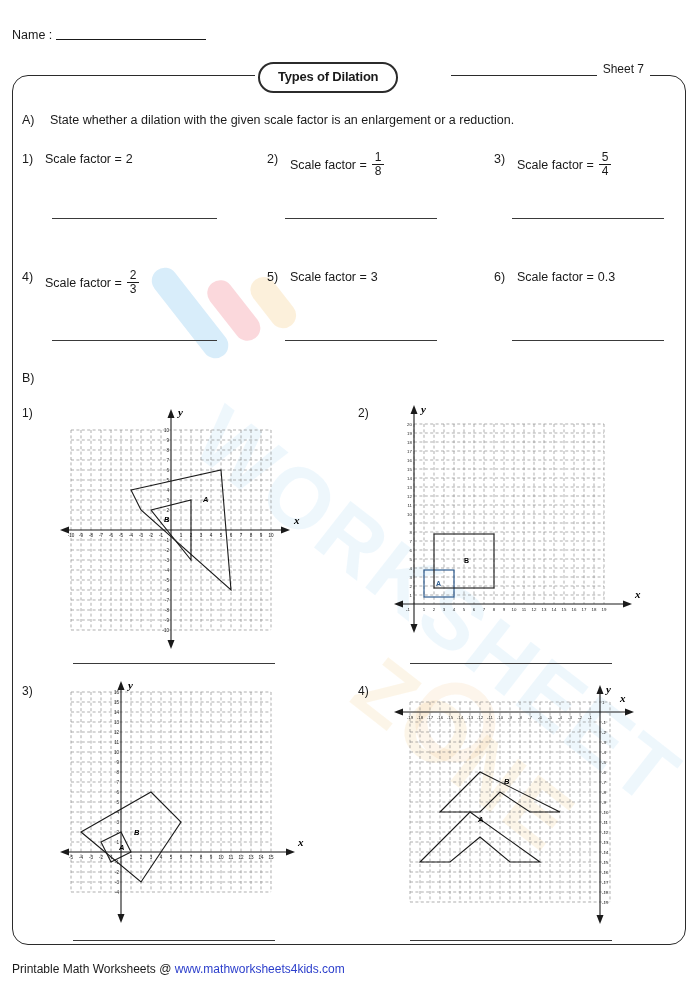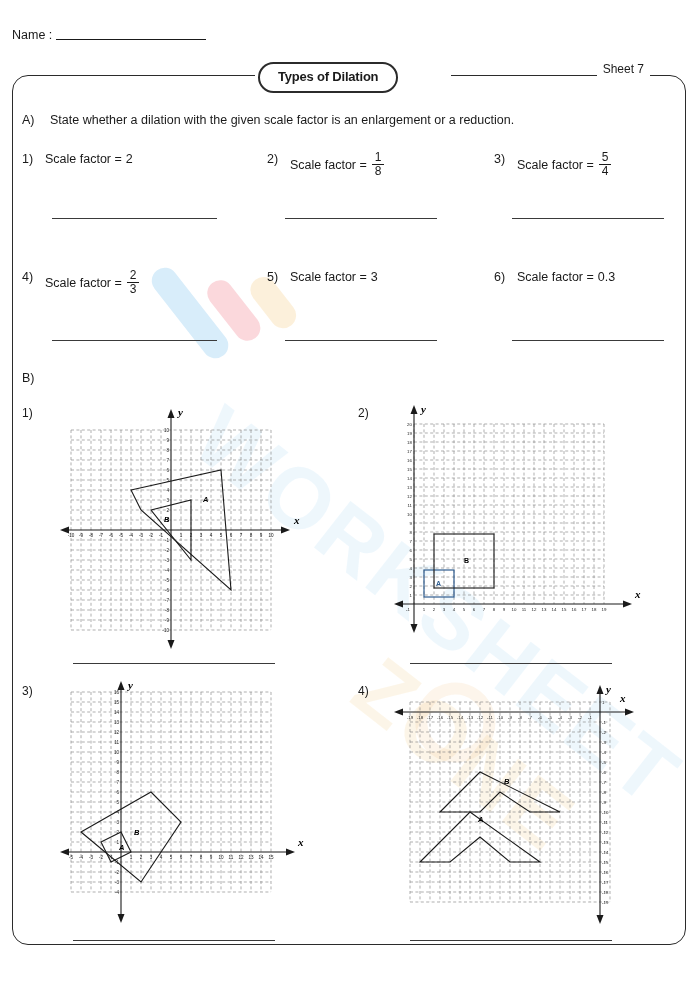--- a/index.html
+++ b/index.html
@@ -640,14 +640,17 @@
       <polygon points="48,132 88,92 168,132 138,132 108,112 88,132" fill="none" stroke="#1a1a1a" stroke-width="1.1"></polygon>
       <polygon points="28,182 78,132 148,182 118,182 88,157 58,182" fill="none" stroke="#1a1a1a" stroke-width="1.1"></polygon>
       <text x="86" y="142" font-size="7.5" font-style="italic" font-weight="bold">A</text>
       <text x="112" y="104" font-size="7.5" font-style="italic" font-weight="bold">B</text>
     </svg>
   </div>
 
   <div class="ans-line" style="left:73px;  top:940px; width:202px;"></div>
   <div class="ans-line" style="left:410px; top:940px; width:202px;"></div>
 
+  <div id="footer">
+    <span>Printable Math Worksheets @ </span><span id="footer-url">www.mathworksheets4kids.com</span>
+  </div>
 
 </div>
 
 </body></html>

